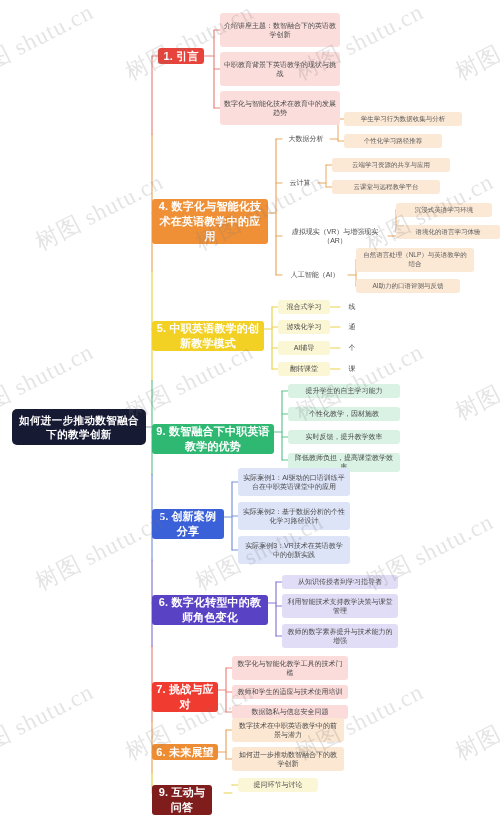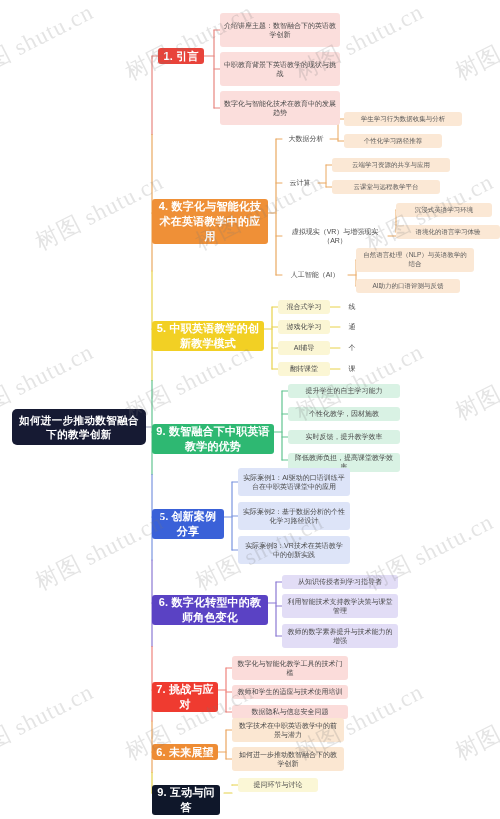--- a/index.html
+++ b/index.html
@@ -327,21 +327,21 @@
       </div>
       <div class="node b-node" style="left: 152px; top: 744px; width: 66px; min-height: 16px; background: rgb(238, 140, 52); color: rgb(255, 255, 255);">
         <span>6. 未来展望</span>
       </div>
       <div class="node l2" style="left: 232px; top: 718px; width: 112px; min-height: 24px; background: rgb(251, 231, 210);">
         <span>数字技术在中职英语教学中的前景与潜力</span>
       </div>
       <div class="node l2" style="left: 232px; top: 747px; width: 112px; min-height: 24px; background: rgb(251, 231, 210);">
         <span>如何进一步推动数智融合下的教学创新</span>
       </div>
-      <div class="node b-node" style="left: 152px; top: 785px; width: 68px; min-height: 16px; background: #0f172a; color: rgb(255, 255, 255);">
+      <div class="node b-node" style="left: 152px; top: 785px; width: 60px; min-height: 16px; background: #7f1d1d; color: rgb(255, 255, 255);">
         <span>9. 互动与问答</span>
       </div>
       <div class="node l2" style="left: 238px; top: 778px; width: 80px; min-height: 14px; background: rgb(251, 247, 214);">
         <span>提问环节与讨论</span>
       </div>
     </div>
 
 </div>
 
 </body></html>

